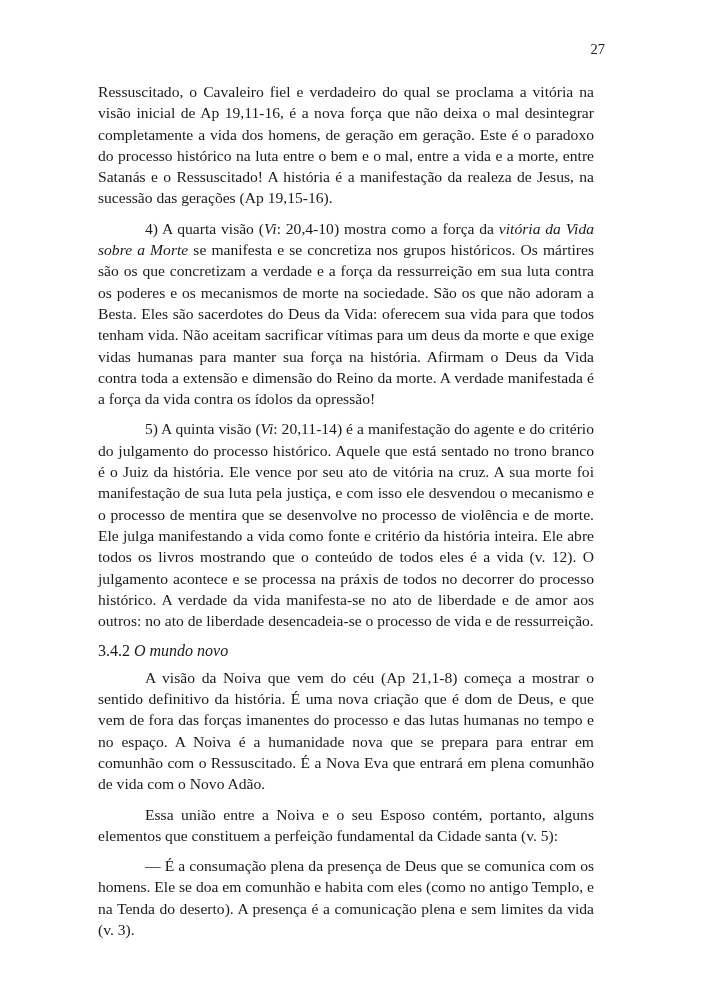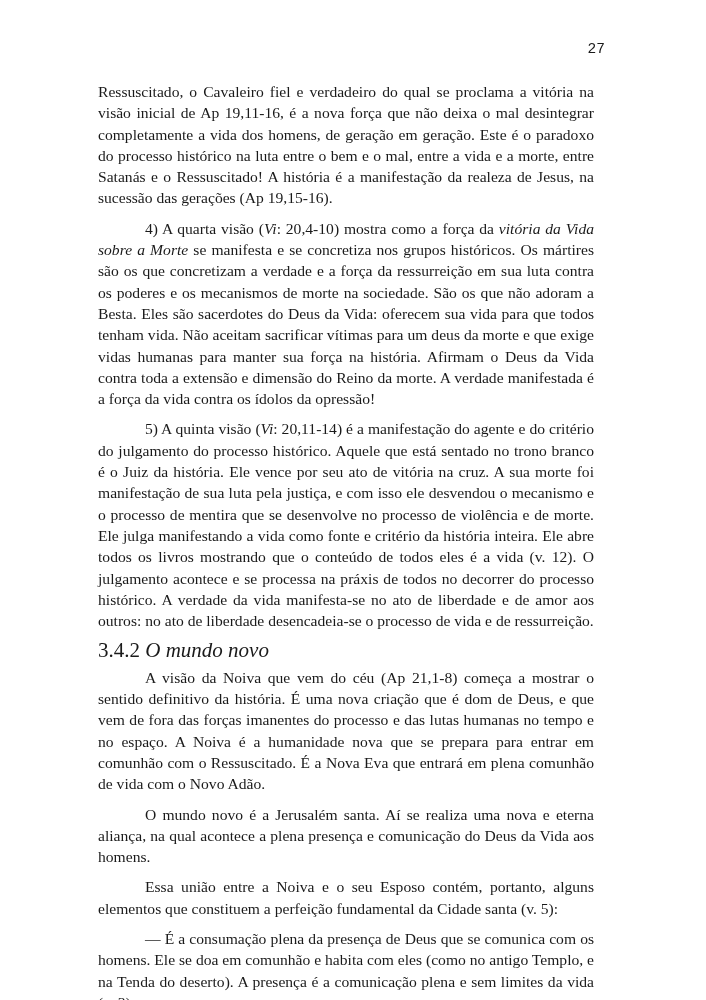--- a/index.html
+++ b/index.html
@@ -13,41 +13,41 @@
       position: relative;
       overflow: hidden;
       font-family: "DejaVu Serif", "Liberation Serif", serif;
       color: #1a1a1a;
     }
     .page-number {
       position: absolute;
       top: 41px;
       right: 101px;
       font-size: 14.5px;
-      font-family: Liberation Mono, monospace;
+      font-family: Liberation Serif, serif;
     }
     .content {
       position: absolute;
       top: 81px;
       left: 98px;
       width: 512px;
       font-family: "Liberation Serif", serif;
       font-size: 15.6px;
       line-height: 21.3px;
       text-align: justify;
     }
     .content p {
       margin: 0 16px 9px 0;
     }
     .content p.indent {
       text-indent: 47px;
     }
     .content h3 {
       font-weight: normal;
-      font-size: 21px;
+      font-size: 16px;
       margin: 7px 0 5px 0;
     }
     .content h3 em { font-style: italic; }
     em { font-style: italic; }
   </style>
 </head>
 <body>
 
 <div class="page-number">27</div>
 
@@ -55,18 +55,17 @@
   <p>Ressuscitado, o Cavaleiro fiel e verdadeiro do qual se proclama a vitória na visão inicial de Ap 19,11-16, é a nova força que não deixa o mal desintegrar completamente a vida dos homens, de geração em geração. Este é o paradoxo do processo histórico na luta entre o bem e o mal, entre a vida e a morte, entre Satanás e o Ressuscitado! A história é a manifestação da realeza de Jesus, na sucessão das gerações (Ap 19,15-16).</p>
 
   <p class="indent"><span>4) A quarta visão (</span><em>Vi</em><span>: 20,4-10) mostra como a força da </span><em>vitória da Vida sobre a Morte</em><span> se manifesta e se concretiza nos grupos históricos. Os mártires são os que concretizam a verdade e a força da ressurreição em sua luta contra os poderes e os mecanismos de morte na sociedade. São os que não adoram a Besta. Eles são sacerdotes do Deus da Vida: oferecem sua vida para que todos tenham vida. Não aceitam sacrificar vítimas para um deus da morte e que exige vidas humanas para manter sua força na história. Afirmam o Deus da Vida contra toda a extensão e dimensão do Reino da morte. A verdade manifestada é a força da vida contra os ídolos da opressão!</span></p>
 
   <p class="indent"><span>5) A quinta visão (</span><em>Vi</em><span>: 20,11-14) é a manifestação do agente e do critério do julgamento do processo histórico. Aquele que está sentado no trono branco é o Juiz da história. Ele vence por seu ato de vitória na cruz. A sua morte foi manifestação de sua luta pela justiça, e com isso ele desvendou o mecanismo e o processo de mentira que se desenvolve no processo de violência e de morte. Ele julga manifestando a vida como fonte e critério da história inteira. Ele abre todos os livros mostrando que o conteúdo de todos eles é a vida (v. 12). O julgamento acontece e se processa na práxis de todos no decorrer do processo histórico. A verdade da vida manifesta-se no ato de liberdade e de amor aos outros: no ato de liberdade desencadeia-se o processo de vida e de ressurreição.</span></p>
 
   <h3><span>3.4.2 </span><em>O mundo novo</em></h3>
 
   <p class="indent">A visão da Noiva que vem do céu (Ap 21,1-8) começa a mostrar o sentido definitivo da história. É uma nova criação que é dom de Deus, e que vem de fora das forças imanentes do processo e das lutas humanas no tempo e no espaço. A Noiva é a humanidade nova que se prepara para entrar em comunhão com o Ressuscitado. É a Nova Eva que entrará em plena comunhão de vida com o Novo Adão.</p>
 
-  <p class="indent">O mundo novo é a Jerusalém santa. Aí se realiza uma nova e eterna aliança, na qual acontece a plena presença e comunicação do Deus da Vida aos homens.</p>
 
   <p class="indent">Essa união entre a Noiva e o seu Esposo contém, portanto, alguns elementos que constituem a perfeição fundamental da Cidade santa (v. 5):</p>
 
   <p class="indent">— É a consumação plena da presença de Deus que se comunica com os homens. Ele se doa em comunhão e habita com eles (como no antigo Templo, e na Tenda do deserto). A presença é a comunicação plena e sem limites da vida (v. 3).</p>
 </div>
 
 </body></html>

